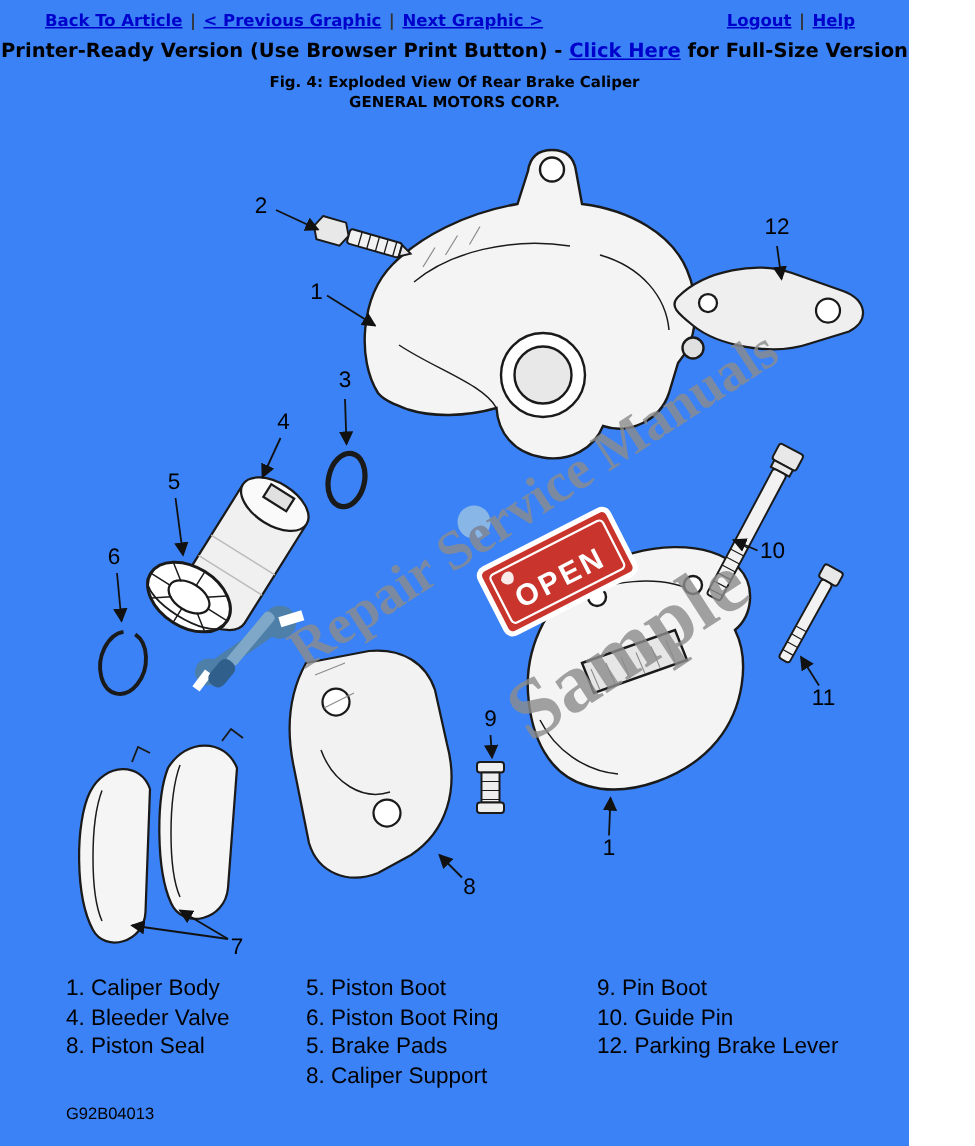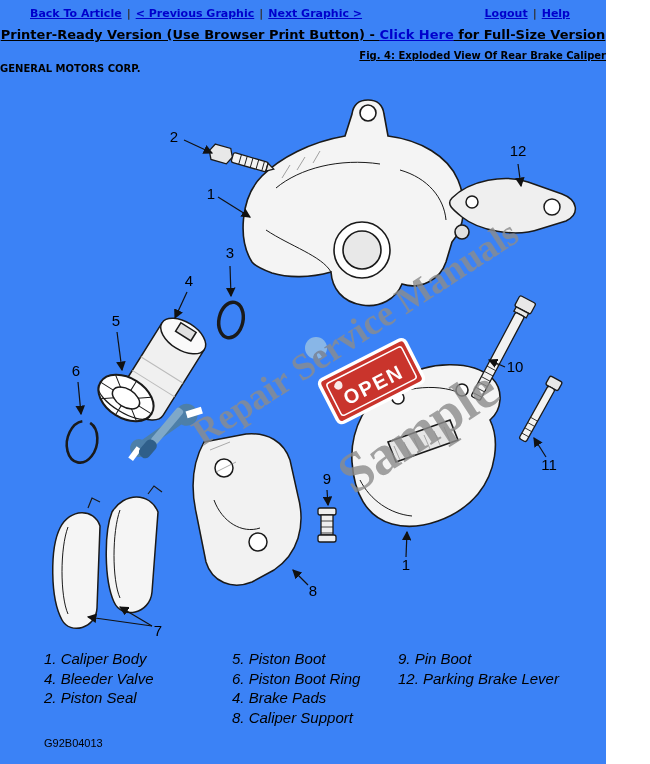--- a/index.html
+++ b/index.html
@@ -9,39 +9,39 @@
   
   .topbar{position:absolute;top:7px;left:0;width:100%;box-sizing:border-box;
           display:flex;justify-content:space-between;padding:0 36px 0 30px;
           font:bold 11px "DejaVu Sans",sans-serif;}
   .navgroup{display:flex;gap:5px;align-items:center;white-space:nowrap;}
   .link{color:#0000cc;text-decoration:underline;cursor:pointer;}
   .pipe{color:#333;}
 
   
   .title-line{position:absolute;top:27px;left:0;width:100%;text-align:center;
-              font:bold 13px "DejaVu Sans",sans-serif;text-decoration:underline;}
-  .fig-caption{position:absolute;top:50px;left:0;width:100%;text-align:right;
-               font:bold 10px "DejaVu Sans",sans-serif;text-decoration:underline;}
-  .company-line{position:absolute;top:63px;left:0;width:100%;
+              font:bold 13px "DejaVu Sans",sans-serif;}
+  .fig-caption{position:absolute;top:50px;left:0;width:100%;text-align:center;
+               font:bold 10px "DejaVu Sans",sans-serif;}
+  .company-line{position:absolute;top:63px;left:0;width:100%;text-align:center;
                font:bold 10px "DejaVu Sans",sans-serif;}
 
   
   .diagram{position:absolute;top:80px;left:0;}
   .callouts text{font:15px "Liberation Sans",sans-serif;fill:#000;text-anchor:middle;}
   .wm1{font:bold 37px "Liberation Serif",serif;fill:#8c8c8c;}
   .wm2{font:bold 56px "Liberation Serif",serif;fill:#8c8c8c;}
   .open-text{font:bold 20px "Liberation Sans",sans-serif;fill:#fff;letter-spacing:2px;}
 
   
   .legend{position:absolute;top:649px;left:0;width:100%;height:84px;
-          font-size:15px;line-height:19.5px;font-style:italic;}
+          font-size:15px;line-height:19.5px;}
   .legend-col{position:absolute;top:0;white-space:nowrap;}
   .col-0{left:44px;}
-  .col-1{left:204px;margin-left:28px;}
+  .col-1{left:204px;}
   .col-2{left:398px;}
 
   .figure-id{position:absolute;left:44px;top:737px;font-size:11px;}
 </style>
 </head>
 <body>
 
 <div class="page">
 
   <div class="topbar">
@@ -223,29 +223,30 @@
       <text x="313" y="516">8</text>
       <text x="158" y="556">7</text>
       <text x="406" y="490">1</text>
     </g>
   </svg>
 
   <div class="legend">
     <div class="legend-col col-0">
       <div>1. Caliper Body</div>
       <div>4. Bleeder Valve</div>
-      <div>2. Piston Seal</div>
+      <div>8. Piston Seal</div>
     </div>
     <div class="legend-col col-1">
       <div>5. Piston Boot</div>
       <div>6. Piston Boot Ring</div>
-      <div>4. Brake Pads</div>
+      <div>5. Brake Pads</div>
       <div>8. Caliper Support</div>
     </div>
     <div class="legend-col col-2">
       <div>9. Pin Boot</div>
+      <div>10. Guide Pin</div>
       <div>12. Parking Brake Lever</div>
     </div>
   </div>
 
   <div class="figure-id">G92B04013</div>
 
 </div>
 
 </body></html>

